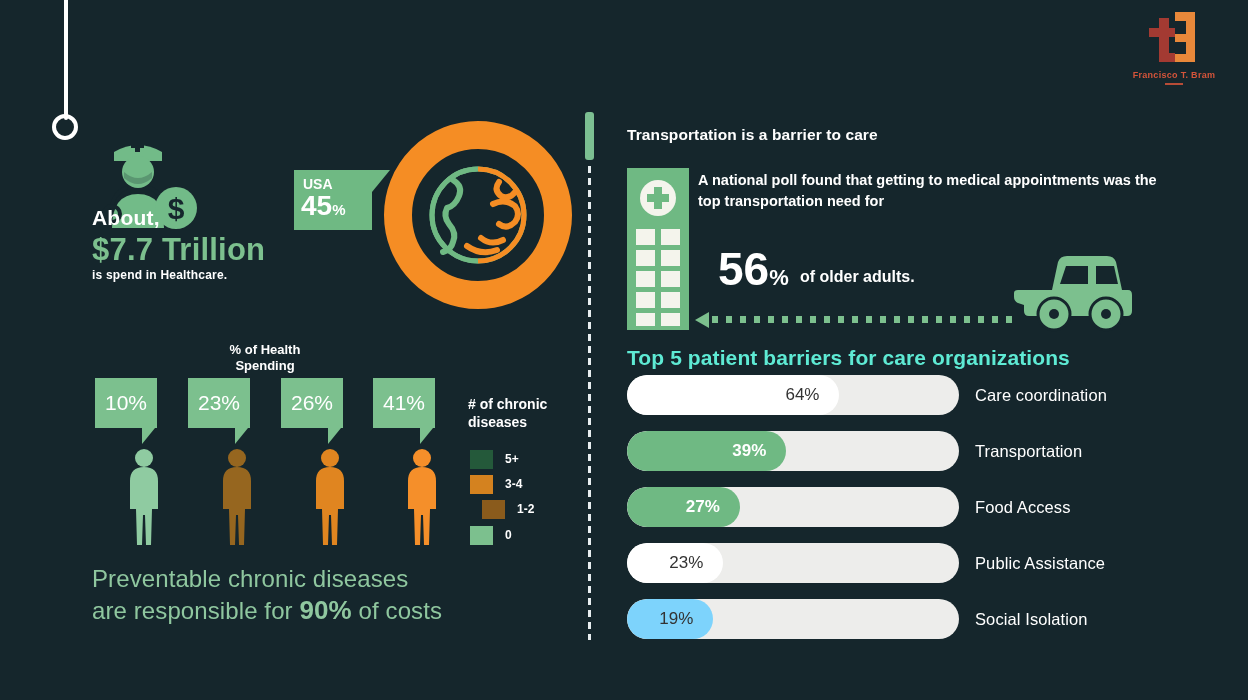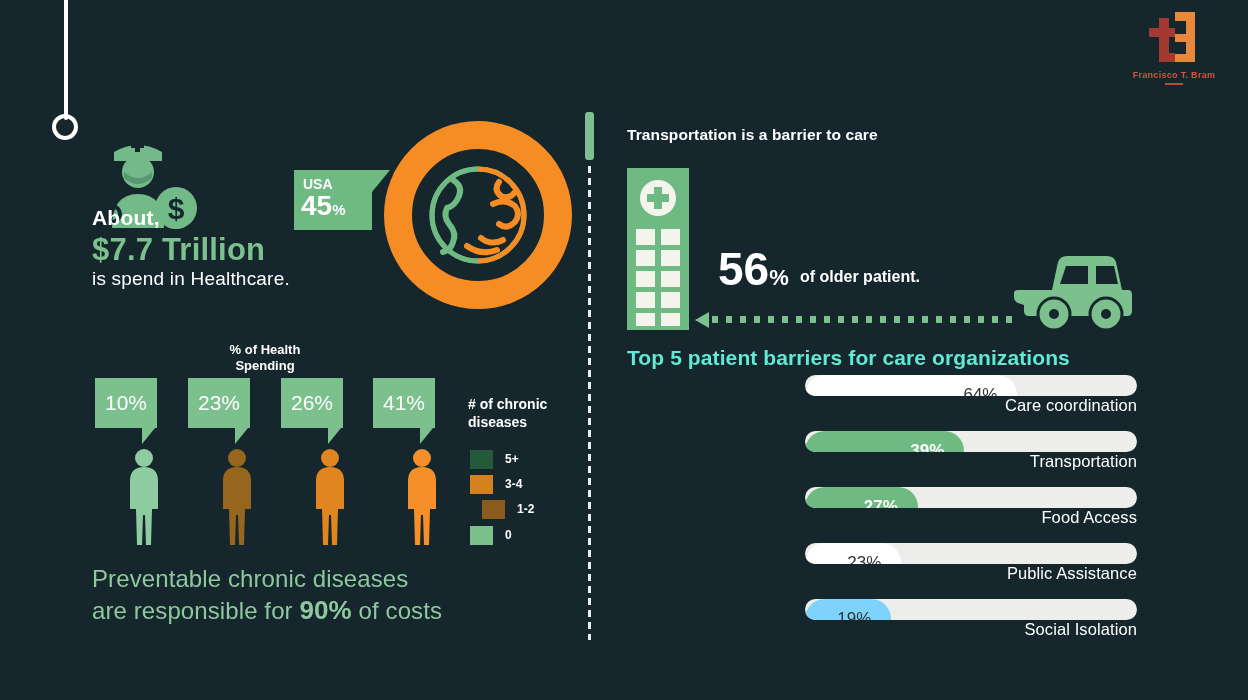--- a/index.html
+++ b/index.html
@@ -24,21 +24,21 @@
   
   .div-bar{position:absolute;left:585px;top:112px;width:9px;height:48px;background:#7cbf92;border-radius:3px;}
   .div-dots{position:absolute;left:588px;top:166px;width:3px;height:474px;
     background-image:linear-gradient(#e8eef0 55%,rgba(0,0,0,0) 0);
     background-size:3px 12px;background-repeat:repeat-y;}
 
   
   .doc-icon{position:absolute;left:92px;top:132px;width:105px;height:100px;}
   .about{position:absolute;left:92px;top:206px;font-size:21px;font-weight:bold;color:#fff;letter-spacing:.2px;}
   .trill{position:absolute;left:92px;top:232px;font-size:31px;font-weight:bold;color:#7cc08e;letter-spacing:.2px;}
-  .spend{position:absolute;left:92px;top:268px;font-size:19px;font-weight:normal;color:#fff;letter-spacing:.2px;}
+  .spend{position:absolute;left:92px;top:268px;font-size:12px;font-weight:bold;color:#fff;letter-spacing:.2px;}
 
   
   .usa-box{position:absolute;left:294px;top:170px;width:78px;height:60px;background:#6fb983;}
   .usa-tail{position:absolute;left:372px;top:170px;width:0;height:0;
     border-top:22px solid #6fb983;border-right:18px solid transparent;}
   .usa-label{position:absolute;left:303px;top:176px;font-size:14px;font-weight:bold;color:#fff;}
   .usa-val{position:absolute;left:301px;top:192px;font-size:28px;font-weight:bold;color:#fff;line-height:1;}
   .usa-pct{font-size:15px;font-weight:bold;}
 
   
@@ -70,21 +70,21 @@
   .older{position:absolute;left:800px;top:268px;font-size:16px;font-weight:bold;color:#fff;}
   .dotline{position:absolute;left:712px;top:316px;width:300px;height:7px;
     background-image:linear-gradient(to right,#7cc08e 45%,rgba(0,0,0,0) 0);
     background-size:14px 7px;background-repeat:repeat-x;}
   .dot-arrow{position:absolute;left:695px;top:312px;width:0;height:0;
     border-top:8px solid transparent;border-bottom:8px solid transparent;border-right:14px solid #7cc08e;}
   .car{position:absolute;left:1014px;top:252px;width:118px;height:80px;}
 
   
   .bar-title{position:absolute;left:627px;top:346px;font-size:21px;font-weight:bold;color:#5eead4;letter-spacing:.1px;}
-  .bar-row{position:absolute;left:627px;width:510px;height:40px;display:flex;align-items:flex-end;flex-direction:column;}
+  .bar-row{position:absolute;left:627px;width:510px;height:40px;display:flex;align-items:center;}
   .track{position:relative;width:332px;height:40px;background:#ededeb;border-radius:20px;overflow:hidden;}
   .fill{position:absolute;left:0;top:0;height:40px;border-radius:20px;display:flex;align-items:center;justify-content:flex-end;}
   .fill .v{font-size:17px;font-weight:normal;padding-right:20px;white-space:nowrap;}
   .blabel{margin-left:16px;font-size:16.5px;color:#fff;font-weight:normal;letter-spacing:.1px;white-space:nowrap;}
 </style>
 </head>
 <body>
 
 <div class="stage">
 
@@ -244,25 +244,26 @@
         <rect x="9" y="103" width="19" height="16"></rect>
           <rect x="34" y="103" width="19" height="16"></rect>
         <rect x="9" y="124" width="19" height="16"></rect>
           <rect x="34" y="124" width="19" height="16"></rect>
         <rect x="9" y="145" width="19" height="13"></rect>
           <rect x="34" y="145" width="19" height="13"></rect>
       </g>
     </svg>
   </div>
 
+  <div class="poll">A national poll found that getting to medical appointments was the top transportation need for</div>
 
   <div class="big72">
     <span>56</span><span class="p">%</span>
   </div>
-  <div class="older"> of older patient.</div>
+  <div class="older"> of older adults.</div>
 
   <div class="dot-arrow"></div>
   <div class="dotline"></div>
 
   <div class="car">
     <svg width="118" height="80" viewBox="0 0 118 80" aria-hidden="true">
       <path d="M38 38 l6 -28 q2 -6 9 -6 h40 q7 0 9 6 l6 28 h6 q4 0 4 5 v16 q0 5 -5 5 h-98 q-5 0 -5 -5 v-6 l-6 -2 q-4 -2 -4 -6 v-4 q0 -3 4 -3 z" fill="#7cc08e"></path>
       <path d="M52 14 h22 v18 h-28 z" fill="#15262c"></path>
       <path d="M82 14 h18 l4 18 h-22 z" fill="#15262c"></path>
       <circle cx="40" cy="62" r="16" fill="#7cc08e" stroke="#15262c" stroke-width="3"></circle>

